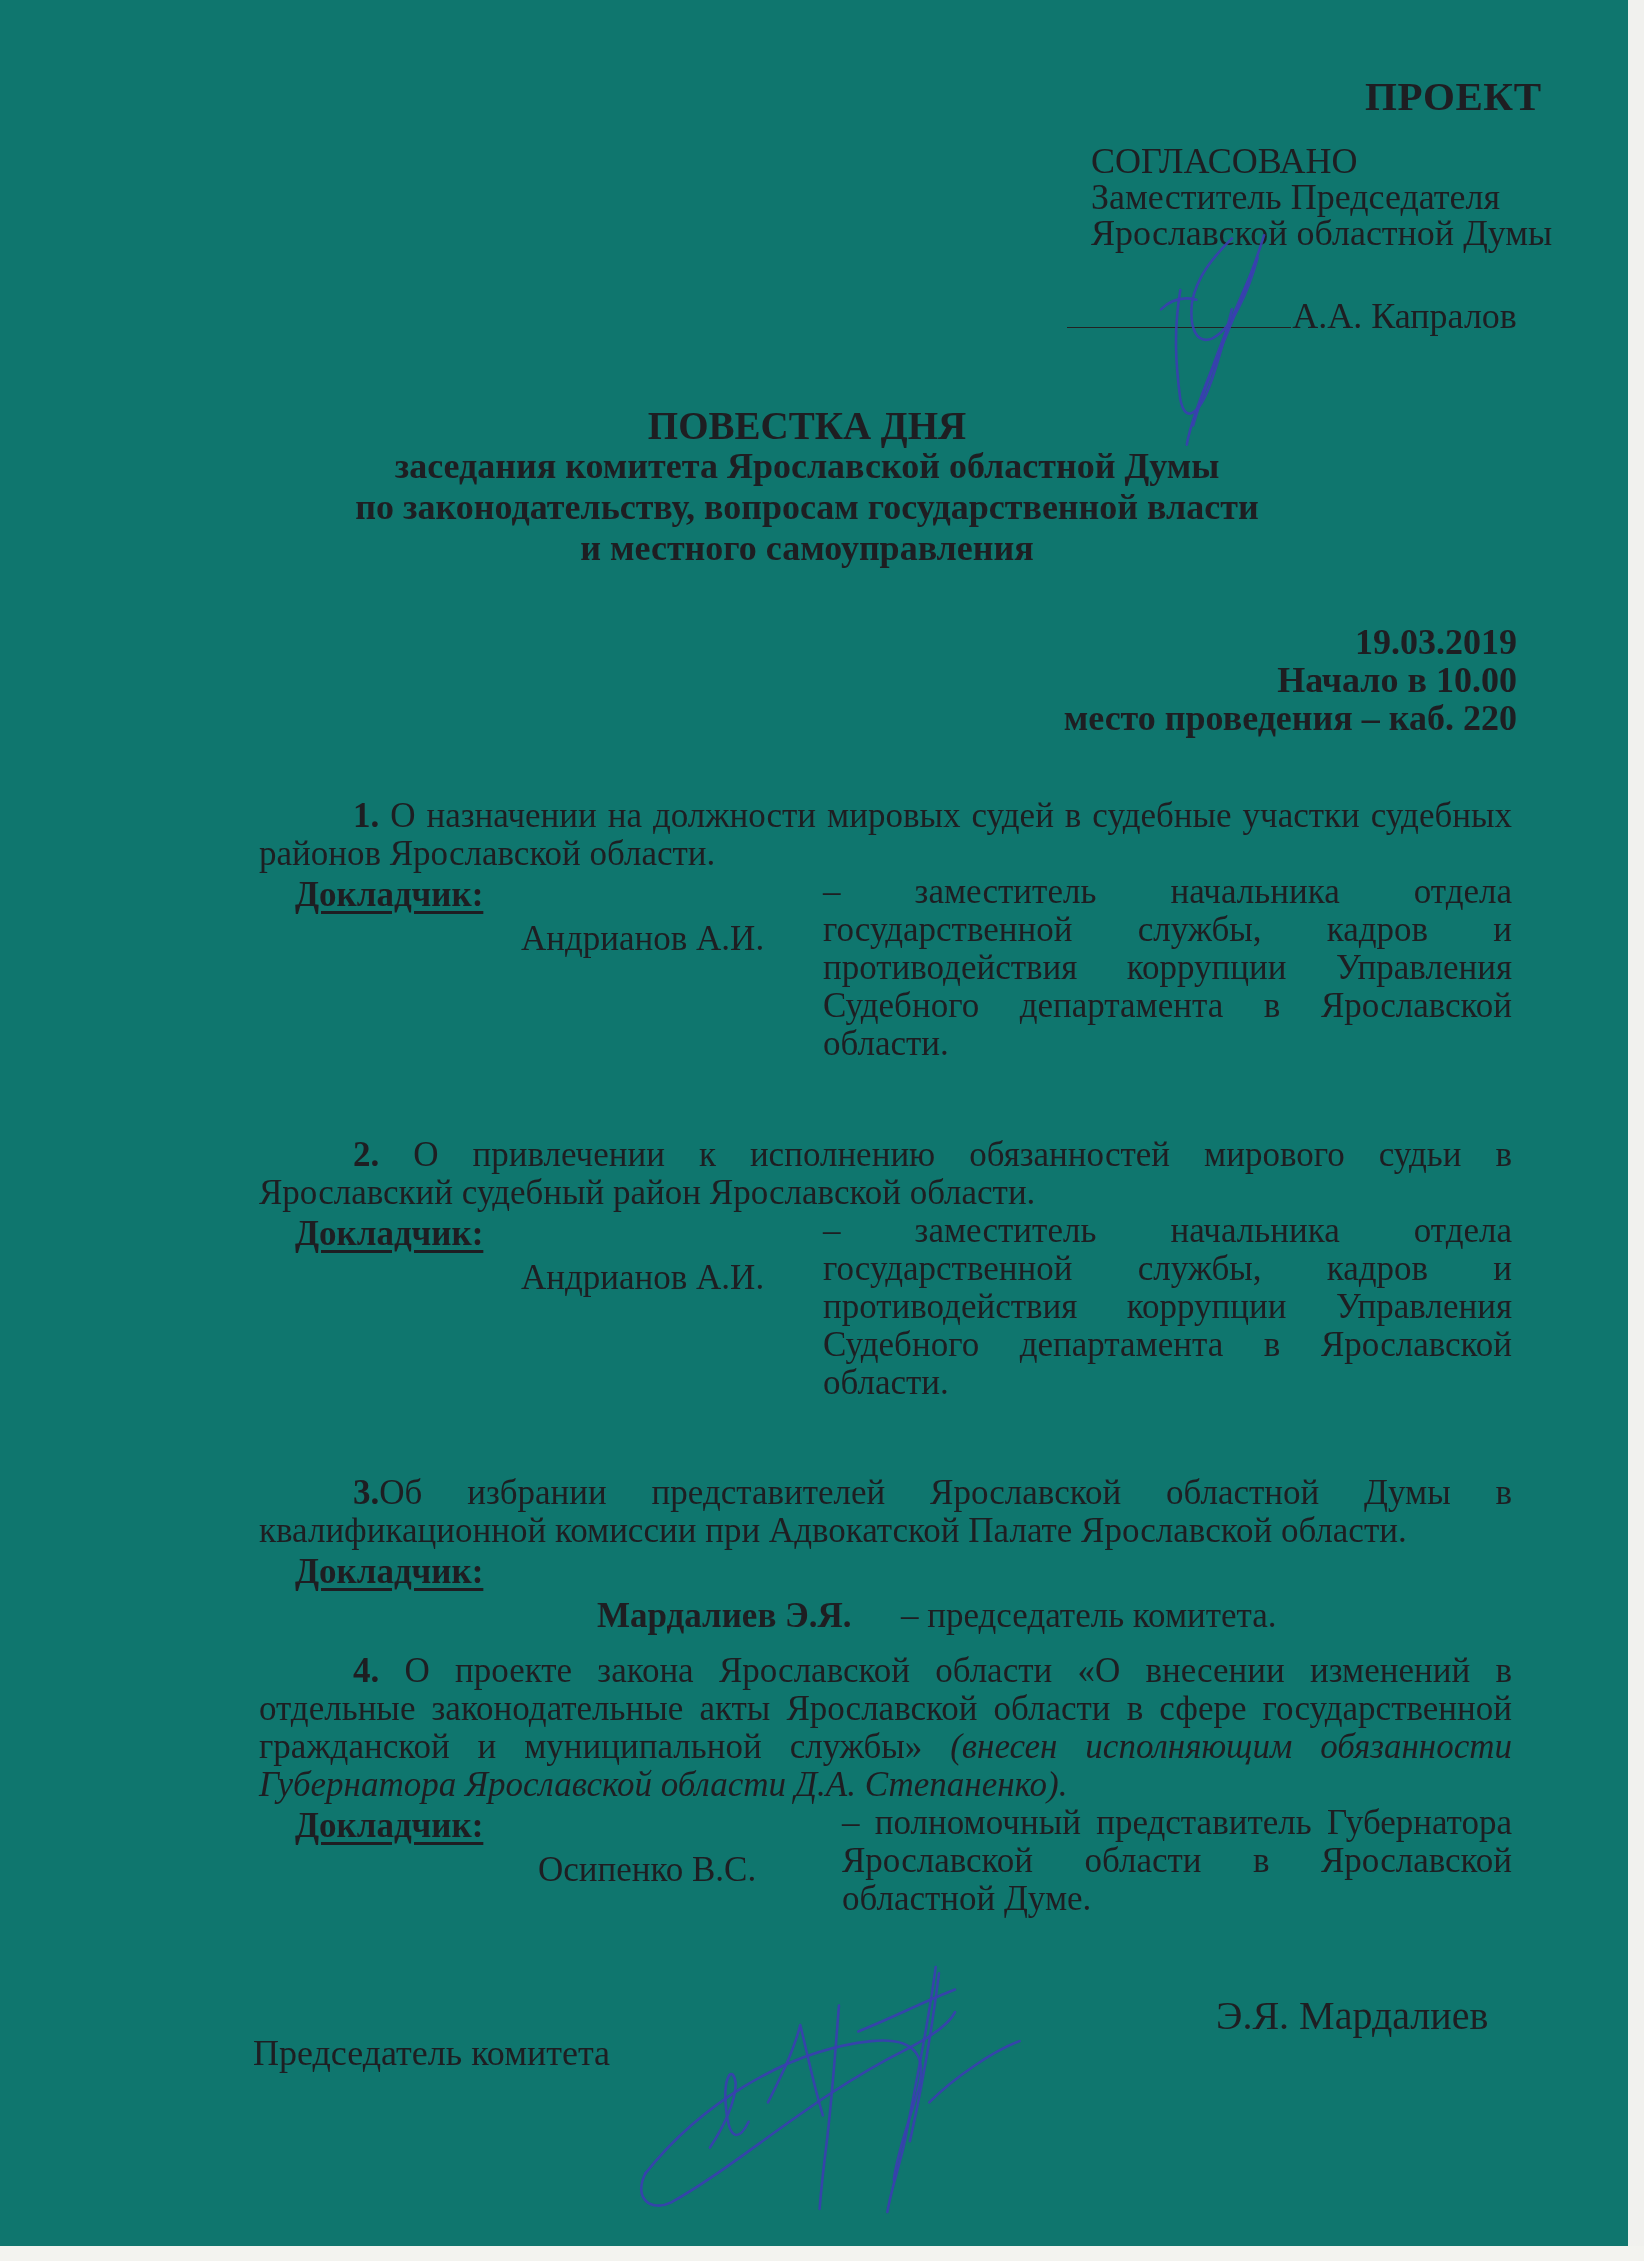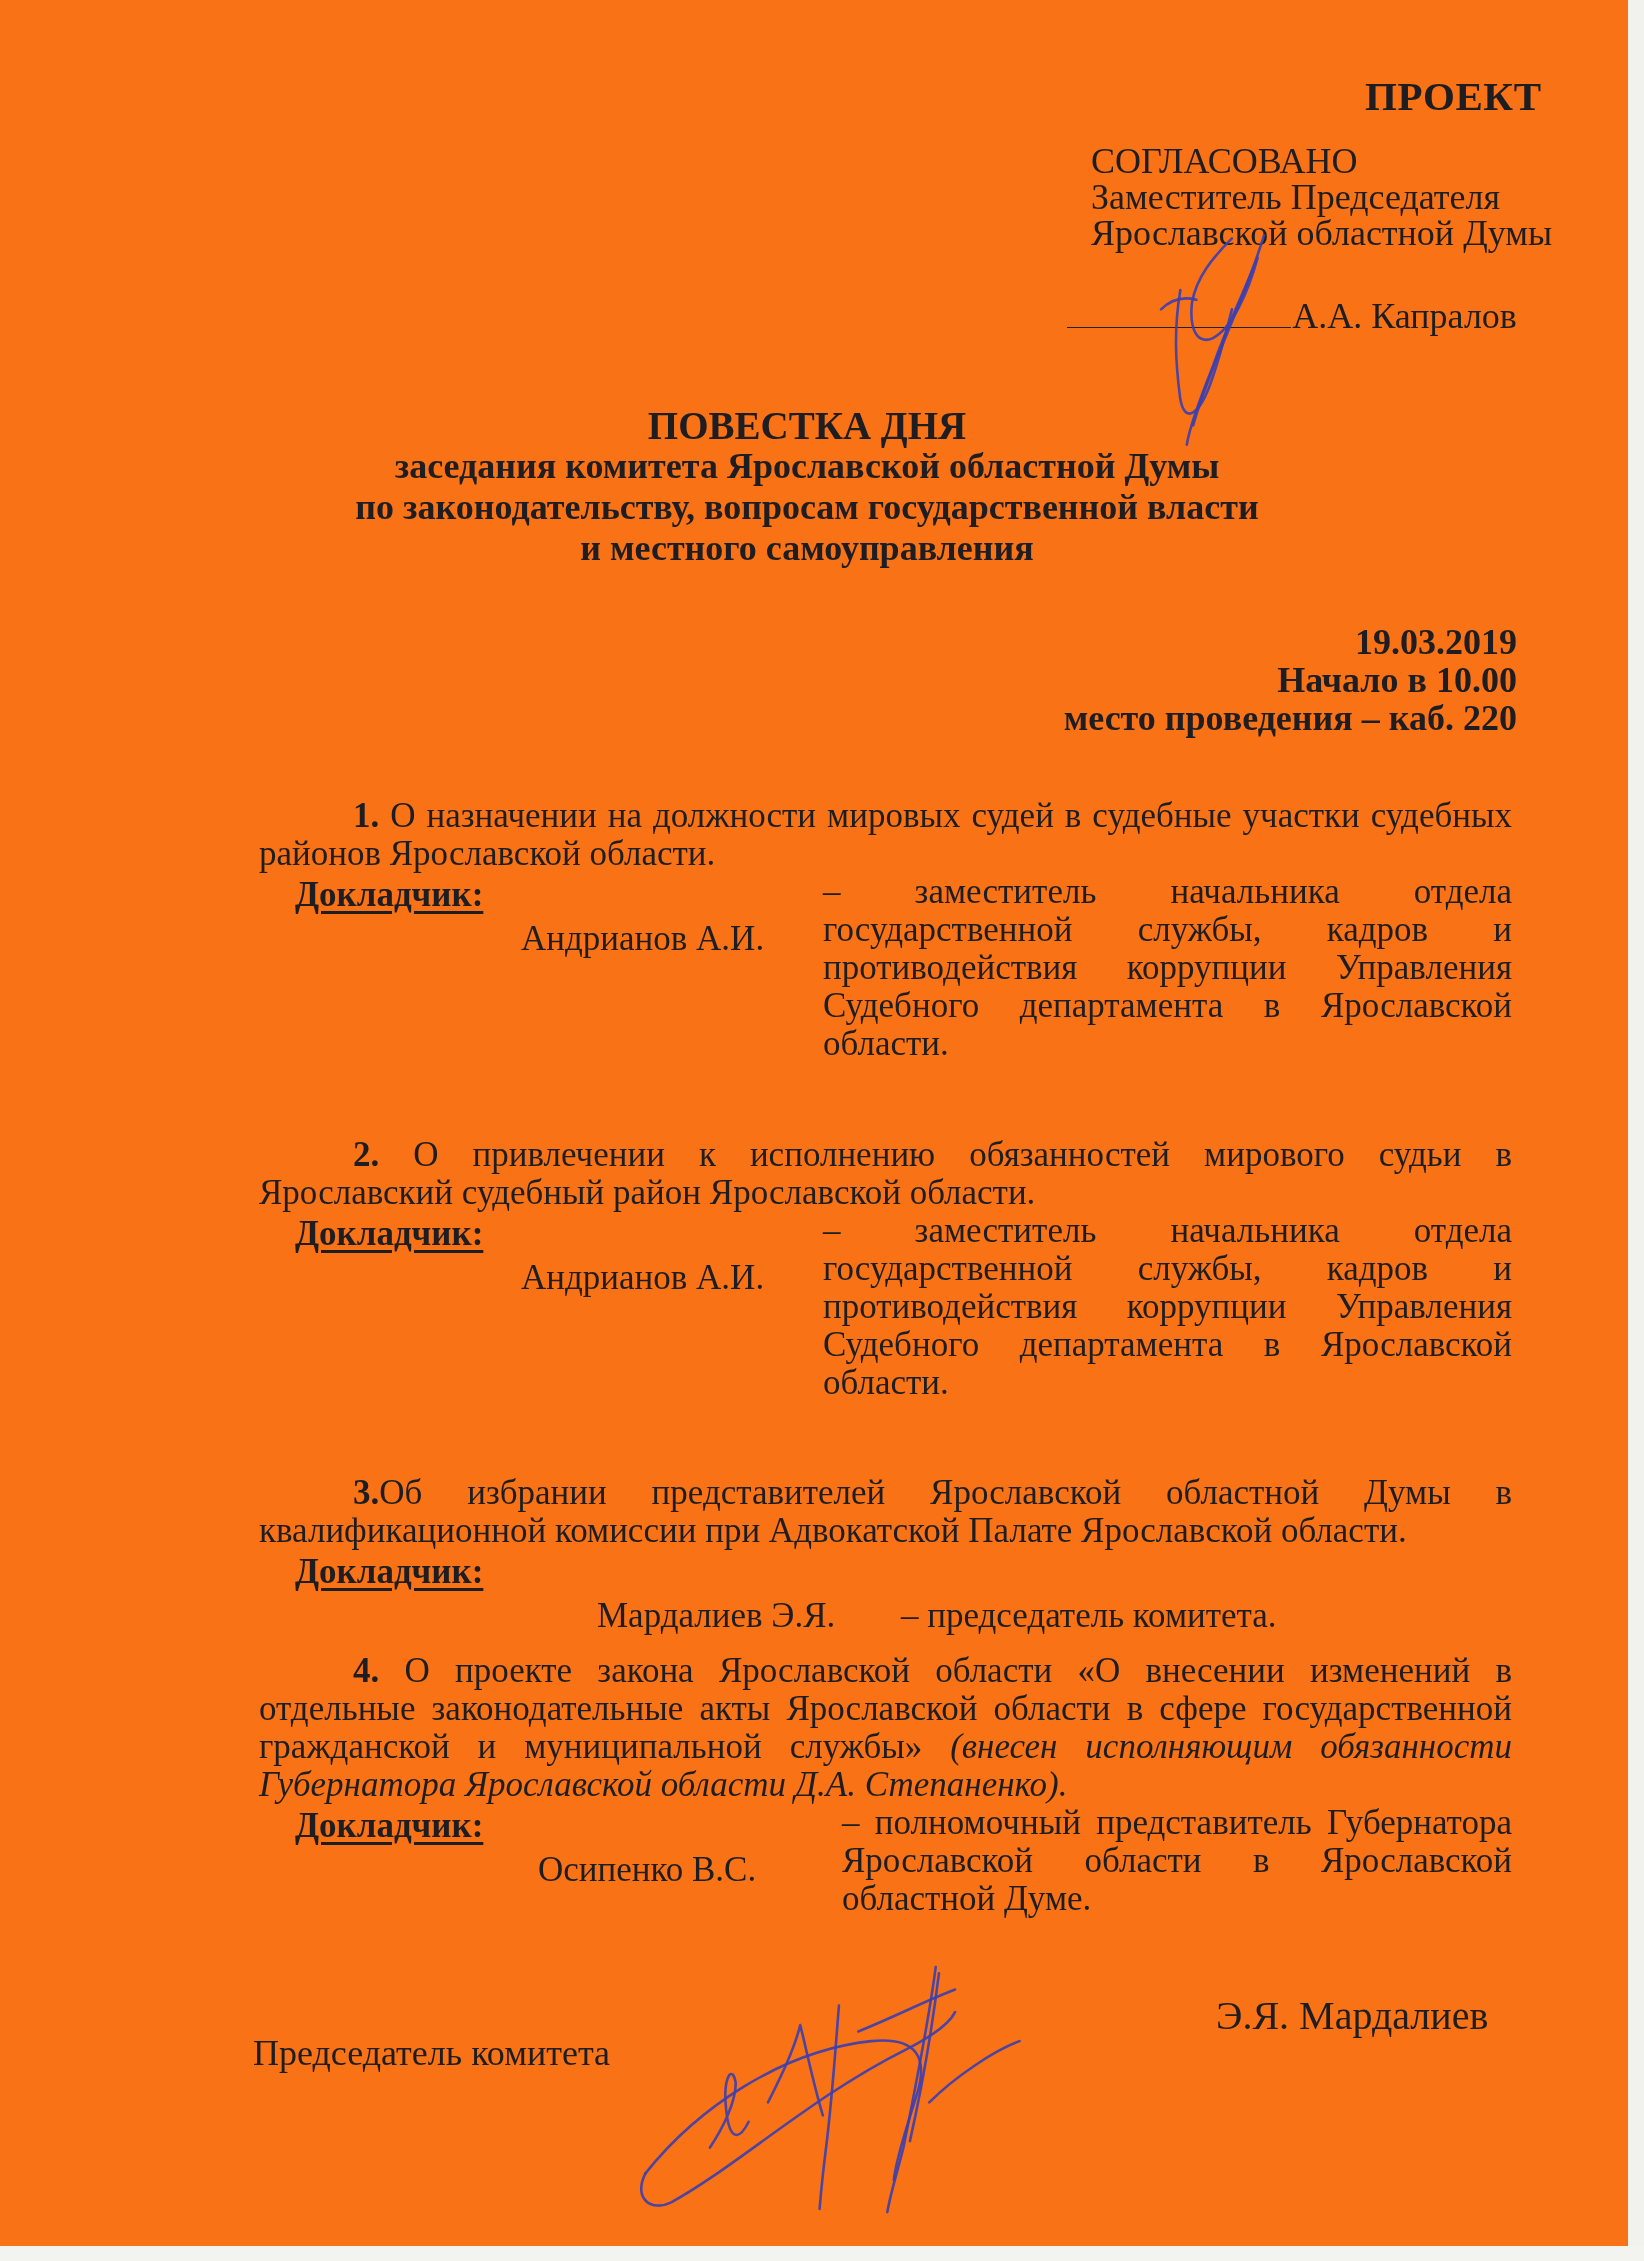--- a/index.html
+++ b/index.html
@@ -1,18 +1,18 @@
 <!DOCTYPE html>
 <html style="font-size:10.3px"><head>
 <meta charset="utf-8">
 <style>
   html, body { margin: 0; padding: 0; background: #ffffff; }
   body { width: 1645px; height: 2261px; position: relative; overflow: hidden;
          font-family: "Liberation Serif", serif; color: #1e1e22; }
-  .page { position: absolute; left: 0; top: 0; width: 1645px; height: 2261px; background: #f97316; }
+  .page { position: absolute; left: 0; top: 0; width: 1645px; height: 2261px; background: #0f766e; }
   .edge-right { position: absolute; left: 1628px; top: 0; width: 17px; height: 2261px; background: #f1f1ee; }
   .edge-bottom { position: absolute; left: 0; top: 2246px; width: 1645px; height: 15.5px; background: #f3f3ef; }
   .abs { position: absolute; white-space: nowrap; }
   .stamp { left: 1365px; top: 72px; font-size: 41px; font-weight: bold; letter-spacing: 0.6px; }
   .approval { position: absolute; left: 1067px; top: 143px; font-size: 36px; line-height: 36px; margin-left: 24px; }
   .approval div { height: 36px; white-space: nowrap; }
   .sign-line { position: absolute; left: 1067px; top: 295px; width: 451px; font-size: 36px; white-space: nowrap; }
   .sign-line .blank { display: inline-block; width: 224px; border-bottom: 1.9px solid #222; height: 28px; vertical-align: baseline; margin-right: 1.3px; }
   .title-block { position: absolute; left: 0; width: 1530px; top: 405px; text-align: center; font-weight: bold; font-size: 36px; line-height: 41px; }
   .title-block .main { font-size: 39px; }
@@ -84,21 +84,21 @@
       <span class="label">Докладчик:</span>
       <span class="name" style="left:262px;">Андрианов А.И.</span>
     </div>
     <p class="desc" style="margin-left:564px; margin-top:-41px; text-indent:0;">– заместитель начальника отдела государственной службы, кадров и противодействия коррупции Управления Судебного департамента в Ярославской области.</p>
   </div>
 
   <div class="item" style="top:1474px;">
     <p><span class="num">3.</span><span>Об избрании представителей Ярославской областной Думы в квалификационной комиссии при Адвокатской Палате Ярославской области.</span></p>
     <div class="reporter">
       <span class="label">Докладчик:</span>
-      <span class="name" style="left:338px;">Мардалиев Э.Я.</span>
+      <span class="name" style="left:338px;font-weight:bold;">Мардалиев Э.Я.</span>
       <span class="name" style="left:642px;">– председатель комитета.</span>
     </div>
   </div>
 
   <div class="item" style="top:1652px;">
     <p><span class="num">4.</span><span> О проекте закона  Ярославской области  «О внесении изменений в отдельные законодательные акты Ярославской области в сфере государственной гражданской и муниципальной службы» </span><span class="italic">(внесен исполняющим обязанности Губернатора Ярославской области Д.А. Степаненко).</span></p>
     <div class="reporter">
       <span class="label">Докладчик:</span>
       <span class="name" style="left:279px;">Осипенко В.С.</span>
     </div>

